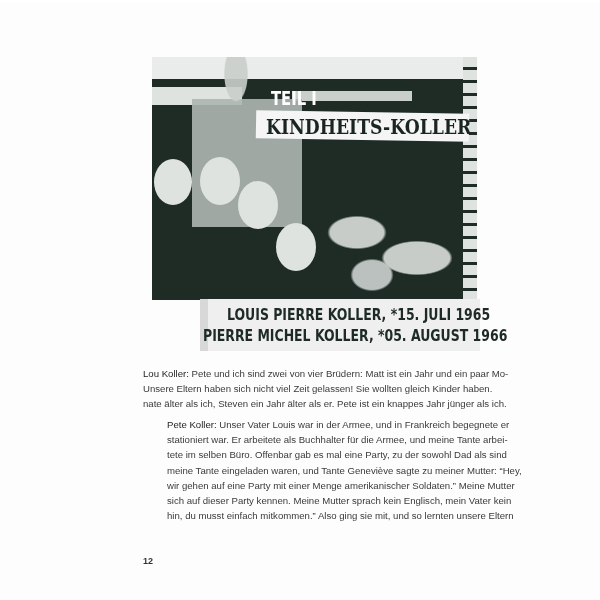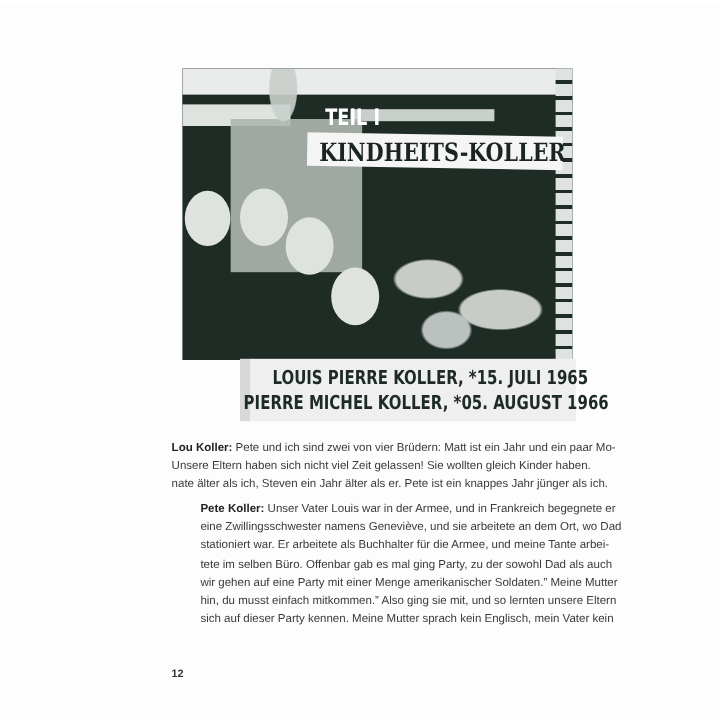--- a/index.html
+++ b/index.html
@@ -88,21 +88,21 @@
     .caption-line.l2 { left: 203px; top: 324px; }
 
     .body-text {
       position: absolute; left: 143px; width: 342px;
       font-family: "Liberation Sans", sans-serif;
       font-size: 9.6px; line-height: 15.2px; color: #3a3a3a;
     }
     .para1 { top: 364px; }
     .para2 { top: 415px; margin-left: 24px; }
     .body-text .line { display: block; white-space: nowrap; text-align: justify; }
-    .speaker { font-weight: bold; color: #1f1f1f; }
+    .speaker { font-weight: normal; color: #1f1f1f; }
     .page-number {
       position: absolute; left: 143px; top: 554px;
       font-family: Liberation Sans, sans-serif; font-weight: bold;
       font-size: 9px; color: #333;
     }
   </style>
 </head>
 <body>
 
 <div class="page">
@@ -130,22 +130,22 @@
   <div class="caption-line l2">PIERRE MICHEL KOLLER, *05. AUGUST 1966</div>
 
   <div class="body-text para1">
     <span class="line"><span class="speaker">Lou Koller:</span><span> Pete und ich sind zwei von vier Brüdern: Matt ist ein Jahr und ein paar Mo-</span></span>
     <span class="line">Unsere Eltern haben sich nicht viel Zeit gelassen! Sie wollten gleich Kinder haben.</span>
     <span class="line">nate älter als ich, Steven ein Jahr älter als er. Pete ist ein knappes Jahr jünger als ich.</span>
   </div>
 
   <div class="body-text para2">
     <span class="line"><span class="speaker">Pete Koller:</span><span> Unser Vater Louis war in der Armee, und in Frankreich begegnete er</span></span>
-    <span class="line">eine Zwillingsschwester namens Geneviève, und sie arbeitete an dem Ort, wo Dad</span>
     <span class="line">stationiert war. Er arbeitete als Buchhalter für die Armee, und meine Tante arbei-</span>
-    <span class="line">tete im selben Büro. Offenbar gab es mal ging Party, zu der sowohl Dad als auch</span>
+    <span class="line">tete im selben Büro. Offenbar gab es mal eine Party, zu der sowohl Dad als sind</span>
+    <span class="line">meine Tante eingeladen waren, und Tante Geneviève sagte zu meiner Mutter: “Hey,</span>
     <span class="line">wir gehen auf eine Party mit einer Menge amerikanischer Soldaten.” Meine Mutter</span>
+    <span class="line">sich auf dieser Party kennen. Meine Mutter sprach kein Englisch, mein Vater kein</span>
     <span class="line">hin, du musst einfach mitkommen.” Also ging sie mit, und so lernten unsere Eltern</span>
-    <span class="line">sich auf dieser Party kennen. Meine Mutter sprach kein Englisch, mein Vater kein</span>
   </div>
 
   <div class="page-number">12</div>
 </div>
 
 </body></html>

